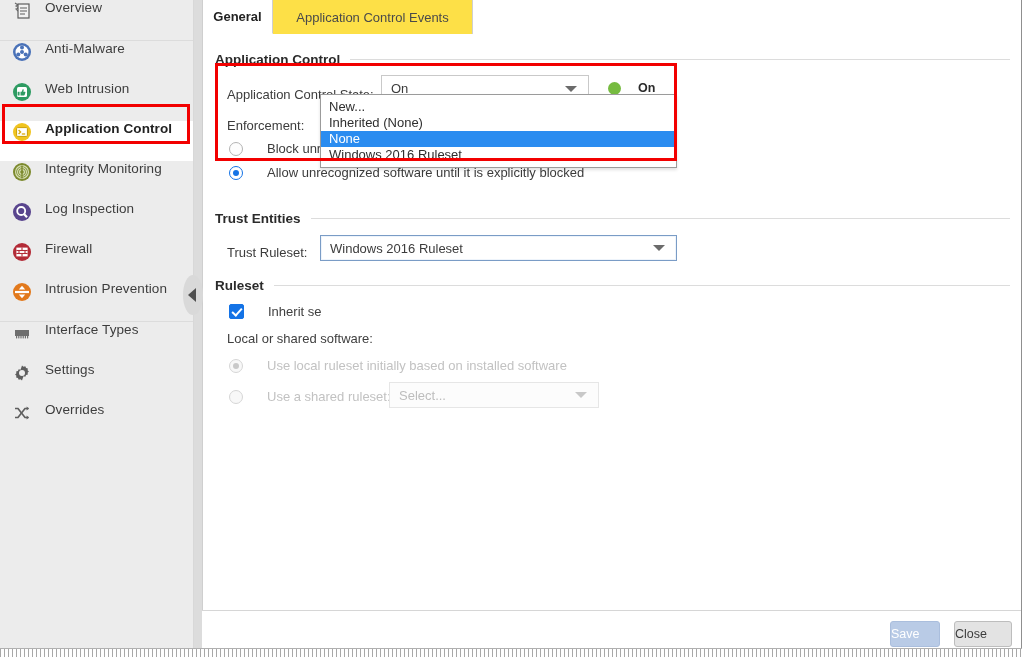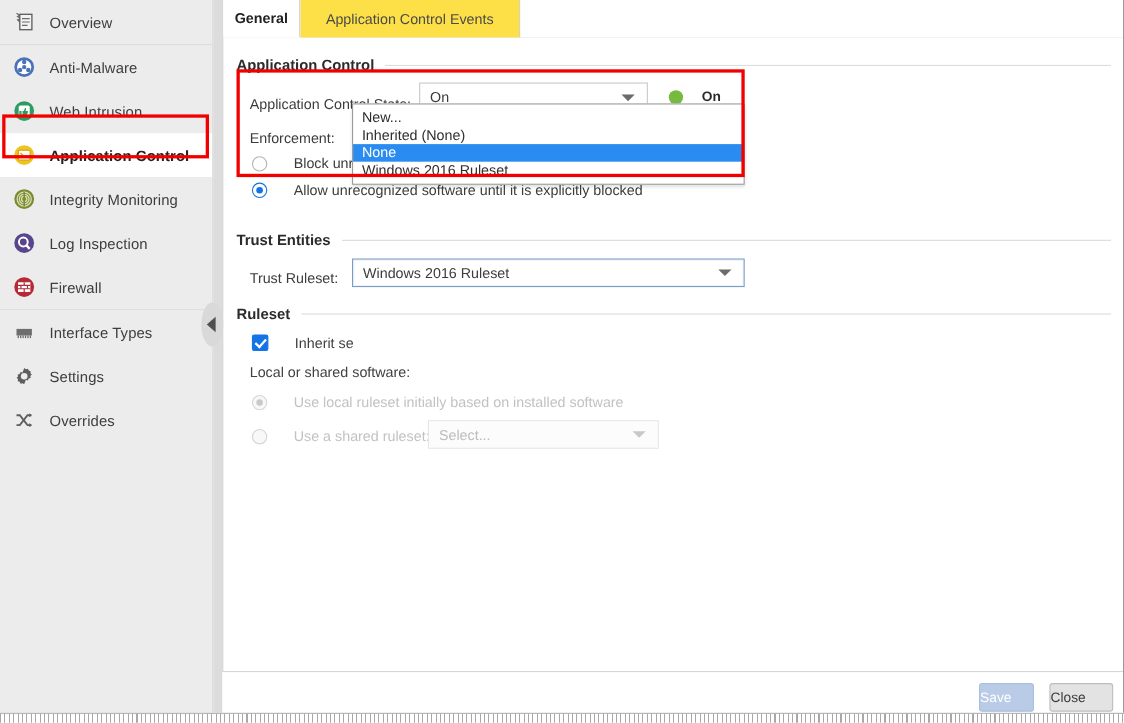--- a/index.html
+++ b/index.html
@@ -26,21 +26,20 @@
     width: 194px;
     height: 648px;
     background: #ececec;
     border-right: 1px solid #d8d8d8;
     overflow: hidden;
   }
   .nav-item {
     position: relative;
     height: 40px;
     display: flex;
-    align-items: center;
     padding-left: 11px;
     cursor: pointer;
     background: #ececec;
   }
   .nav-item .nav-icon {
     width: 22px; height: 22px;
     flex: 0 0 22px;
     display: flex; align-items: center; justify-content: center;
     margin-right: 12px;
   }
@@ -499,20 +498,31 @@
           <line x1="4.4" y1="11.5" x2="15.6" y2="11.5" stroke="#b32b37" stroke-width="1.1"></line>
           <line x1="10" y1="5.6" x2="10" y2="8.5" stroke="#b32b37" stroke-width="1.1"></line>
           <line x1="7" y1="8.5" x2="7" y2="11.5" stroke="#b32b37" stroke-width="1.1"></line>
           <line x1="13" y1="8.5" x2="13" y2="11.5" stroke="#b32b37" stroke-width="1.1"></line>
           <line x1="10" y1="11.5" x2="10" y2="14.4" stroke="#b32b37" stroke-width="1.1"></line>
         </svg>
       </span>
       <span class="nav-label">Firewall</span>
     </div>
 
+    <div class="nav-item">
+      <span class="nav-icon">
+        <svg width="20" height="20" viewBox="0 0 20 20">
+          <circle cx="10" cy="10" r="9" fill="#e2791c"></circle>
+          <rect x="3" y="8.9" width="14" height="2.2" fill="#ffffff"></rect>
+          <path d="M10 3.8 L13.2 7.6 L6.8 7.6 Z" fill="#ffffff"></path>
+          <path d="M10 16.2 L6.8 12.4 L13.2 12.4 Z" fill="#ffffff"></path>
+        </svg>
+      </span>
+      <span class="nav-label">Intrusion Prevention</span>
+    </div>
 
     <div class="nav-sep"></div>
 
     <div class="nav-item">
       <span class="nav-icon">
         <svg width="20" height="20" viewBox="0 0 20 20">
           <rect x="3" y="7" width="14" height="6" fill="#6e6e6e"></rect>
           <rect x="4" y="13" width="1.2" height="2.4" fill="#6e6e6e"></rect>
           <rect x="6.2" y="13" width="1.2" height="2.4" fill="#6e6e6e"></rect>
           <rect x="8.4" y="13" width="1.2" height="2.4" fill="#6e6e6e"></rect>

